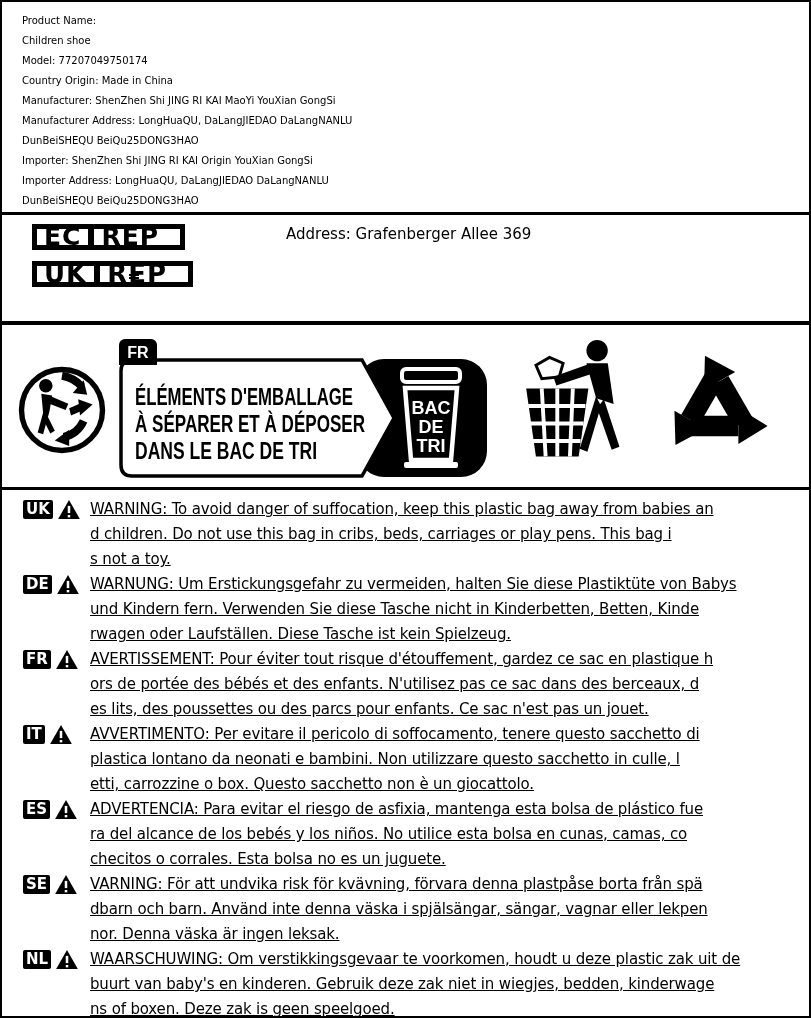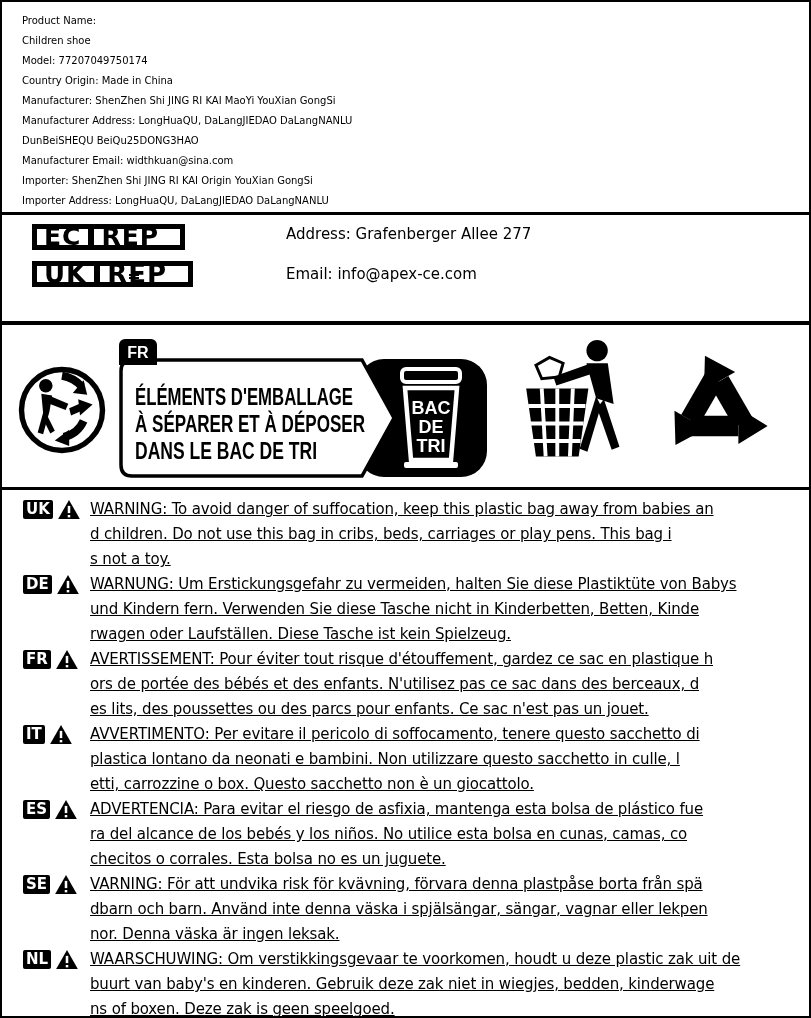--- a/index.html
+++ b/index.html
@@ -57,21 +57,20 @@
     <div class="product-col">
       <div class="line">Product Name:</div>
       <div class="line">Children shoe</div>
       <div class="line">Model: 77207049750174</div>
       <div class="line">Country Origin: Made in China</div>
     </div>
     <div class="manu-col">
       <div class="line">Manufacturer: ShenZhen Shi JING RI KAI MaoYi YouXian GongSi</div>
       <div class="line">Manufacturer Address: LongHuaQU, DaLangJIEDAO DaLangNANLU</div>
       <div class="line">DunBeiSHEQU BeiQu25DONG3HAO</div>
-      <div class="line">Manufacturer Email: widthkuan@sina.com</div>
       <div class="line">Importer: ShenZhen Shi JING RI KAI Origin YouXian GongSi</div>
       <div class="line">Importer Address: LongHuaQU, DaLangJIEDAO DaLangNANLU</div>
       <div class="line">DunBeiSHEQU BeiQu25DONG3HAO</div>
       <div class="line">Importer Email: widthkuan@sina.com</div>
     </div>
   </section>
 
   <section class="sec2">
     <div class="rep-badges">
       <div class="rep-box ec">
@@ -80,23 +79,22 @@
         <span class="rep-cell rep-word">REP</span>
       </div>
       <div class="rep-box uk">
         <span class="rep-cell">UK</span>
         <span class="vbar"></span>
         <span class="rep-cell rep-word">REP</span>
         <span class="uk-mark"></span>
       </div>
     </div>
     <div class="rep-info">
-      <div>Address: Grafenberger Allee 277</div>
+      <div>Address: Grafenberger Allee 369</div>
       <div class="gap"></div>
-      <div>Email: info@apex-ce.com</div>
     </div>
   </section>
 
   <section class="sec3">
 
     <span class="icon triman">
       <svg width="90" height="90" viewBox="0 0 100 100">
         <circle cx="50" cy="50" r="45" fill="none" stroke="#000" stroke-width="6"></circle>
         <circle cx="32" cy="23" r="7.5" fill="#000"></circle>
         <path d="M27,32 L39,34 L36,52 L29,77 L23,75 L29,53 Z" fill="#000"></path>

